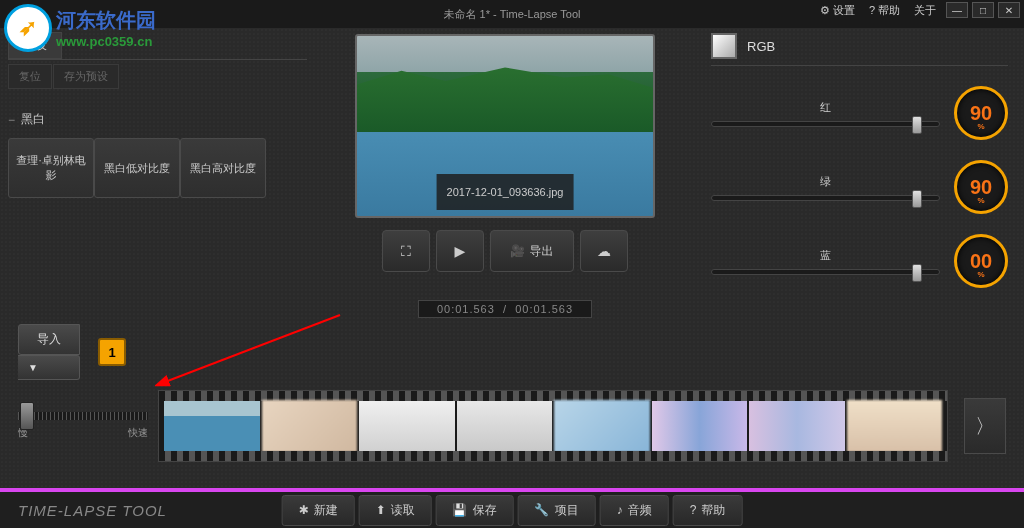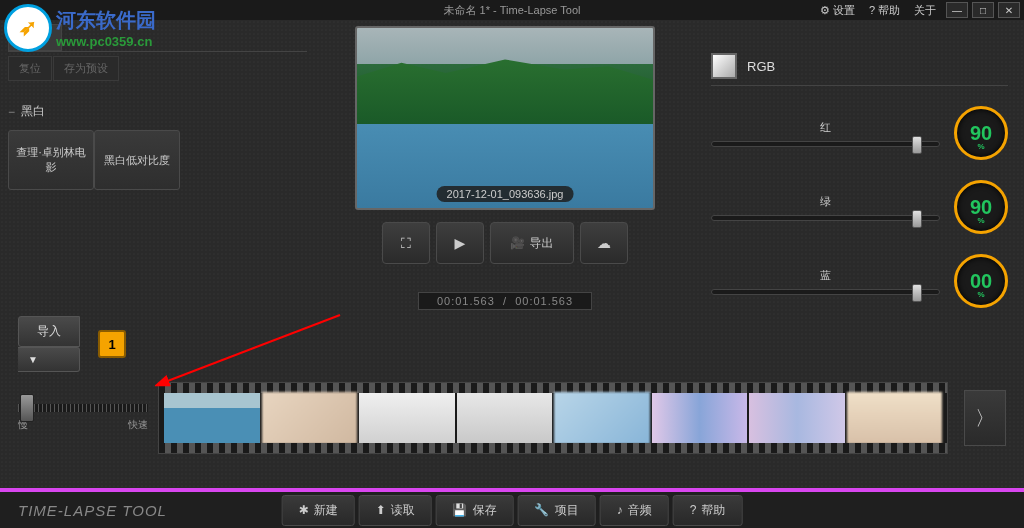--- a/index.html
+++ b/index.html
@@ -1,49 +1,49 @@
 <!DOCTYPE html>
 <html><head>
 <meta charset="utf-8">
 <style>
 * { margin: 0; padding: 0; box-sizing: border-box; font-family: "Microsoft YaHei", Arial, sans-serif; }
 body { width: 1024px; height: 528px; background: #2a2a2a; background-image: radial-gradient(rgba(80,80,80,0.1) 1px, transparent 1px); background-size: 4px 4px; color: #ccc; overflow: hidden; position: relative; }
-.titlebar { height: 20px; background: #1a1a1a; display: flex; justify-content: center; align-items: center; position: relative; font-size: 11px; color: #999; }
+.titlebar { height: 28px; background: #1a1a1a; display: flex; justify-content: center; align-items: center; position: relative; font-size: 11px; color: #999; }
 .titlebar-right { position: absolute; right: 4px; top: 0; display: flex; gap: 2px; align-items: center; height: 20px; }
 .tb-item { font-size: 11px; color: #ccc; padding: 0 6px; display: flex; align-items: center; gap: 3px; }
 .sys-btn { width: 22px; height: 16px; border: 1px solid #555; background: #2a2a2a; color: #ccc; display: flex; align-items: center; justify-content: center; font-size: 10px; margin-left: 2px; }
 .main { display: flex; height: 290px; }
 .left-panel { width: 315px; padding: 8px; }
 .preset-tabs { display: flex; border-bottom: 1px solid #444; margin-top: -4px; }
 .tab { padding: 4px 14px; font-size: 12px; color: #888; background: #333; border: 1px solid #444; }
 .tab.active { color: #ccc; background: #3a3a3a; }
 .sub-btns { display: flex; gap: 1px; margin-top: 4px; }
 .sub-btn { padding: 4px 10px; font-size: 11px; color: #666; background: #2a2a2a; border: 1px solid #3a3a3a; }
 .section-label { font-size: 12px; color: #ccc; margin: 22px 0 10px; display: flex; align-items: center; gap: 6px; }
 .section-label::before { content: "−"; color: #888; }
 .preset-grid { display: flex; }
 .preset-card { width: 86px; height: 60px; background: linear-gradient(#3a3a3a,#2e2e2e); border: 1px solid #4a4a4a; border-radius: 3px; display: flex; align-items: center; justify-content: center; font-size: 11px; color: #ccc; text-align: center; padding: 4px; }
 .center-panel { width: 380px; display: flex; flex-direction: column; align-items: center; padding-top: 6px; }
 .preview { width: 300px; height: 190px; border: 2px solid #666; border-radius: 3px; position: relative; overflow: hidden; background: linear-gradient(to bottom, #a8b5b8 0%, #8fa5a8 20%, #2d6b3d 20%, #1a5528 48%, #4a8fb5 48%, #3a7aa0 100%); }
 .preview-mountain { position: absolute; left: 0; right: 0; top: 28px; height: 68px; background: linear-gradient(to bottom, #2a7030 0%, #1a5a28 100%); clip-path: polygon(0 30%, 15% 10%, 30% 25%, 50% 5%, 70% 20%, 85% 15%, 100% 35%, 100% 100%, 0 100%); }
-.preview-filename { position: absolute; bottom: 6px; left: 50%; transform: translateX(-50%); background: rgba(30,30,30,0.85); color: #ccc; font-size: 11px; padding: 2px 10px; border-radius: 8px; }
+.preview-filename { position: absolute; bottom: 6px; left: 50%; transform: translateX(-50%); background: rgba(30,30,30,0.85); color: #ccc; font-size: 11px; padding: 12px 10px; border-radius: 0; }
 .controls { display: flex; gap: 6px; margin-top: 12px; }
 .ctrl-btn { width: 48px; height: 42px; background: linear-gradient(#3e3e3e,#2a2a2a); border: 1px solid #4a4a4a; border-radius: 4px; display: flex; align-items: center; justify-content: center; color: #ccc; font-size: 14px; }
 .ctrl-btn.wide { width: 84px; font-size: 12px; gap: 4px; }
 .time-display { background: #1a1a1a; border: 1px solid #444; padding: 2px 18px; font-size: 11px; color: #888; margin-top: 28px; letter-spacing: 1px; }
-.right-panel { flex: 1; padding: 5px 16px; margin-top: 28px; }
+.right-panel { flex: 1; padding: 5px 16px; }
 .rgb-header { display: flex; align-items: center; gap: 10px; border-bottom: 1px solid #444; padding-bottom: 6px; }
 .rgb-swatch { width: 26px; height: 26px; border: 2px solid #666; background: linear-gradient(135deg, #fff, #aaa); }
 .rgb-label { font-size: 13px; color: #ddd; }
 .color-row { display: flex; align-items: center; margin-top: 20px; }
 .color-slider-wrap { flex: 1; }
 .color-name { font-size: 11px; color: #ccc; text-align: center; margin-bottom: 6px; }
 .slider-track { height: 6px; background: #1a1a1a; border-radius: 3px; position: relative; border: 1px solid #444; }
 .slider-thumb { position: absolute; top: -6px; width: 10px; height: 18px; background: linear-gradient(#e0e0e0,#999); border: 1px solid #555; border-radius: 2px; }
-.gauge { width: 54px; height: 54px; margin-left: 14px; border-radius: 50%; border: 3px solid #f5a300; background: #1a1a1a; display: flex; flex-direction: column; align-items: center; justify-content: center; color: #22c55e; font-family: "Digital", monospace; font-weight: bold; font-size: 20px; position: relative; box-shadow: inset 0 0 6px #000; text-align: center; }
+.gauge { width: 54px; height: 54px; margin-left: 14px; border-radius: 50%; border: 3px solid #f5a300; background: #1a1a1a; display: flex; flex-direction: column; align-items: center; justify-content: center; color: #f97316; font-family: "Digital", monospace; font-weight: bold; font-size: 20px; position: relative; box-shadow: inset 0 0 6px #000; text-align: center; }
 .gauge-pct { font-size: 8px; position: absolute; bottom: 6px; }
 .timeline-area { padding: 6px 18px; }
 .tl-top { display: flex; align-items: center; gap: 8px; margin-bottom: 10px; }
 .import-btn { display: flex; flex-direction: column; }
 .import-main { padding: 6px 18px; background: linear-gradient(#4a4a4a,#333); border: 1px solid #555; border-radius: 3px 0 0 3px; font-size: 12px; color: #ddd; }
 .import-drop { padding: 6px 10px; background: linear-gradient(#4a4a4a,#333); border: 1px solid #555; border-left: none; border-radius: 0 3px 3px 0; color: #ddd; font-size: 10px; }
 .seq-badge { width: 28px; height: 28px; background: #f5a300; border: 2px solid #8a5c00; border-radius: 3px; display: flex; align-items: center; justify-content: center; color: #000; font-weight: bold; font-size: 13px; margin-left: 10px; }
 .tl-body { display: flex; align-items: center; gap: 10px; }
 .speed-ctrl { width: 130px; }
 .speed-track { height: 8px; background: repeating-linear-gradient(90deg, #555 0, #555 1px, #1a1a1a 1px, #1a1a1a 4px); position: relative; margin-bottom: 6px; }
@@ -109,20 +109,21 @@
       <div class="tab active">预设</div>
     </div>
     <div class="sub-btns">
       <div class="sub-btn">复位</div>
       <div class="sub-btn">存为预设</div>
     </div>
     <div class="section-label">黑白</div>
     <div class="preset-grid">
       <div class="preset-card">查理·卓别林电影</div>
       <div class="preset-card">黑白低对比度</div>
+      <div class="preset-card">黑白高对比度</div>
     </div>
   </div>
 
   <div class="center-panel">
     <div class="preview">
       <div class="preview-mountain"></div>
       <div class="preview-filename">2017-12-01_093636.jpg</div>
     </div>
     <div class="controls">
       <div class="ctrl-btn">

